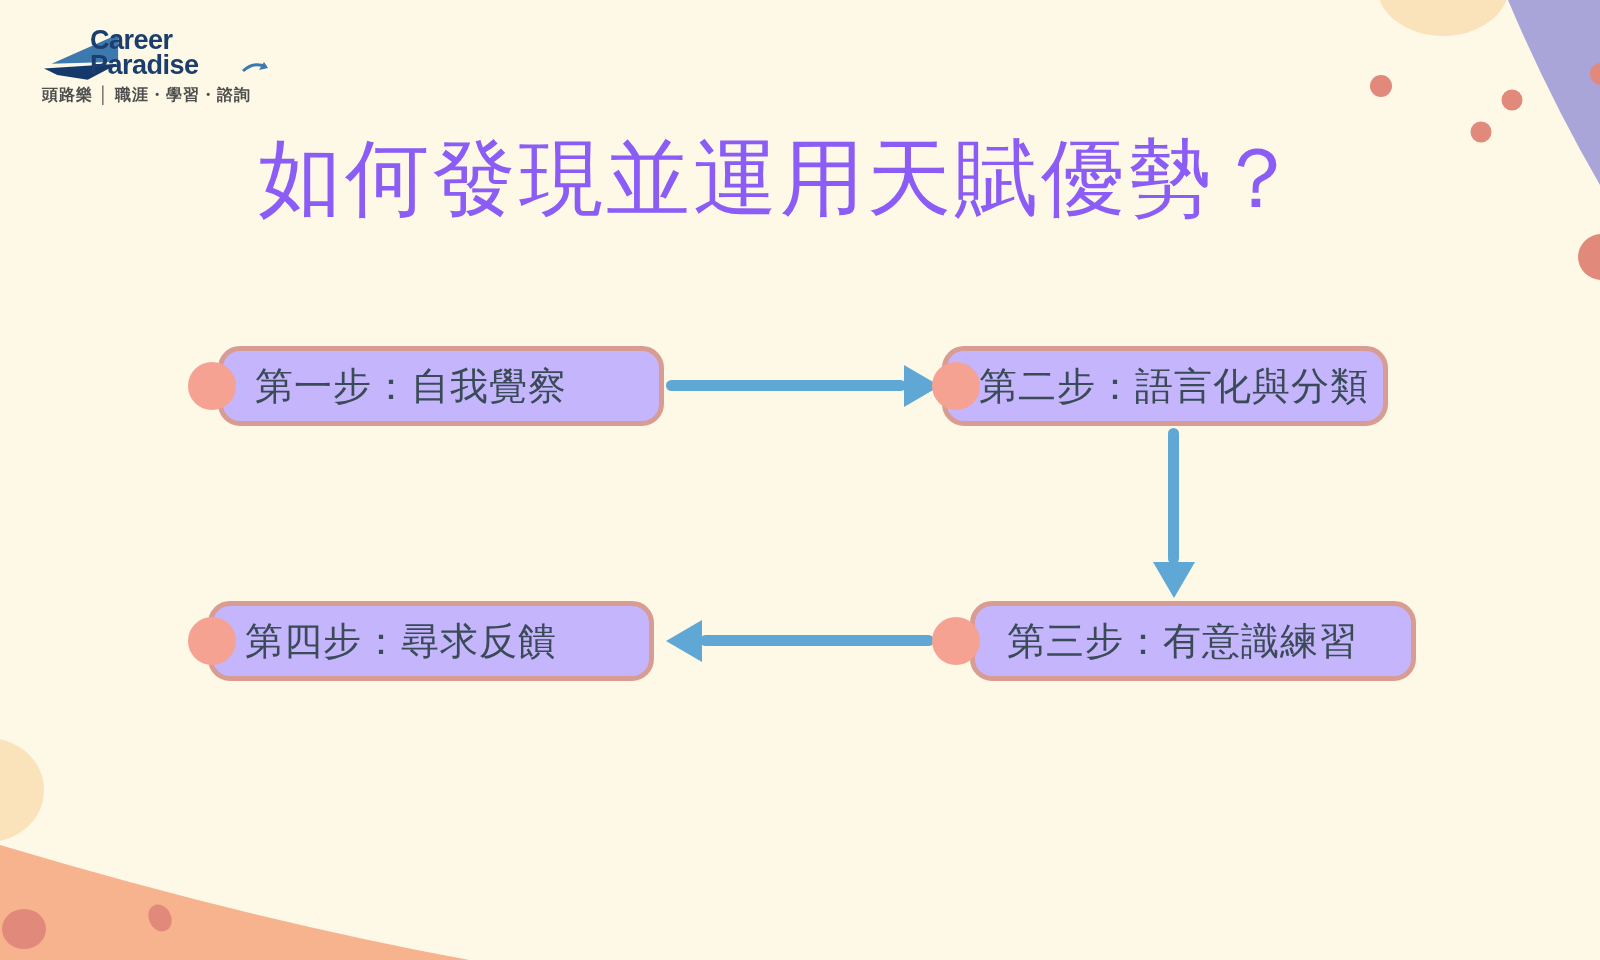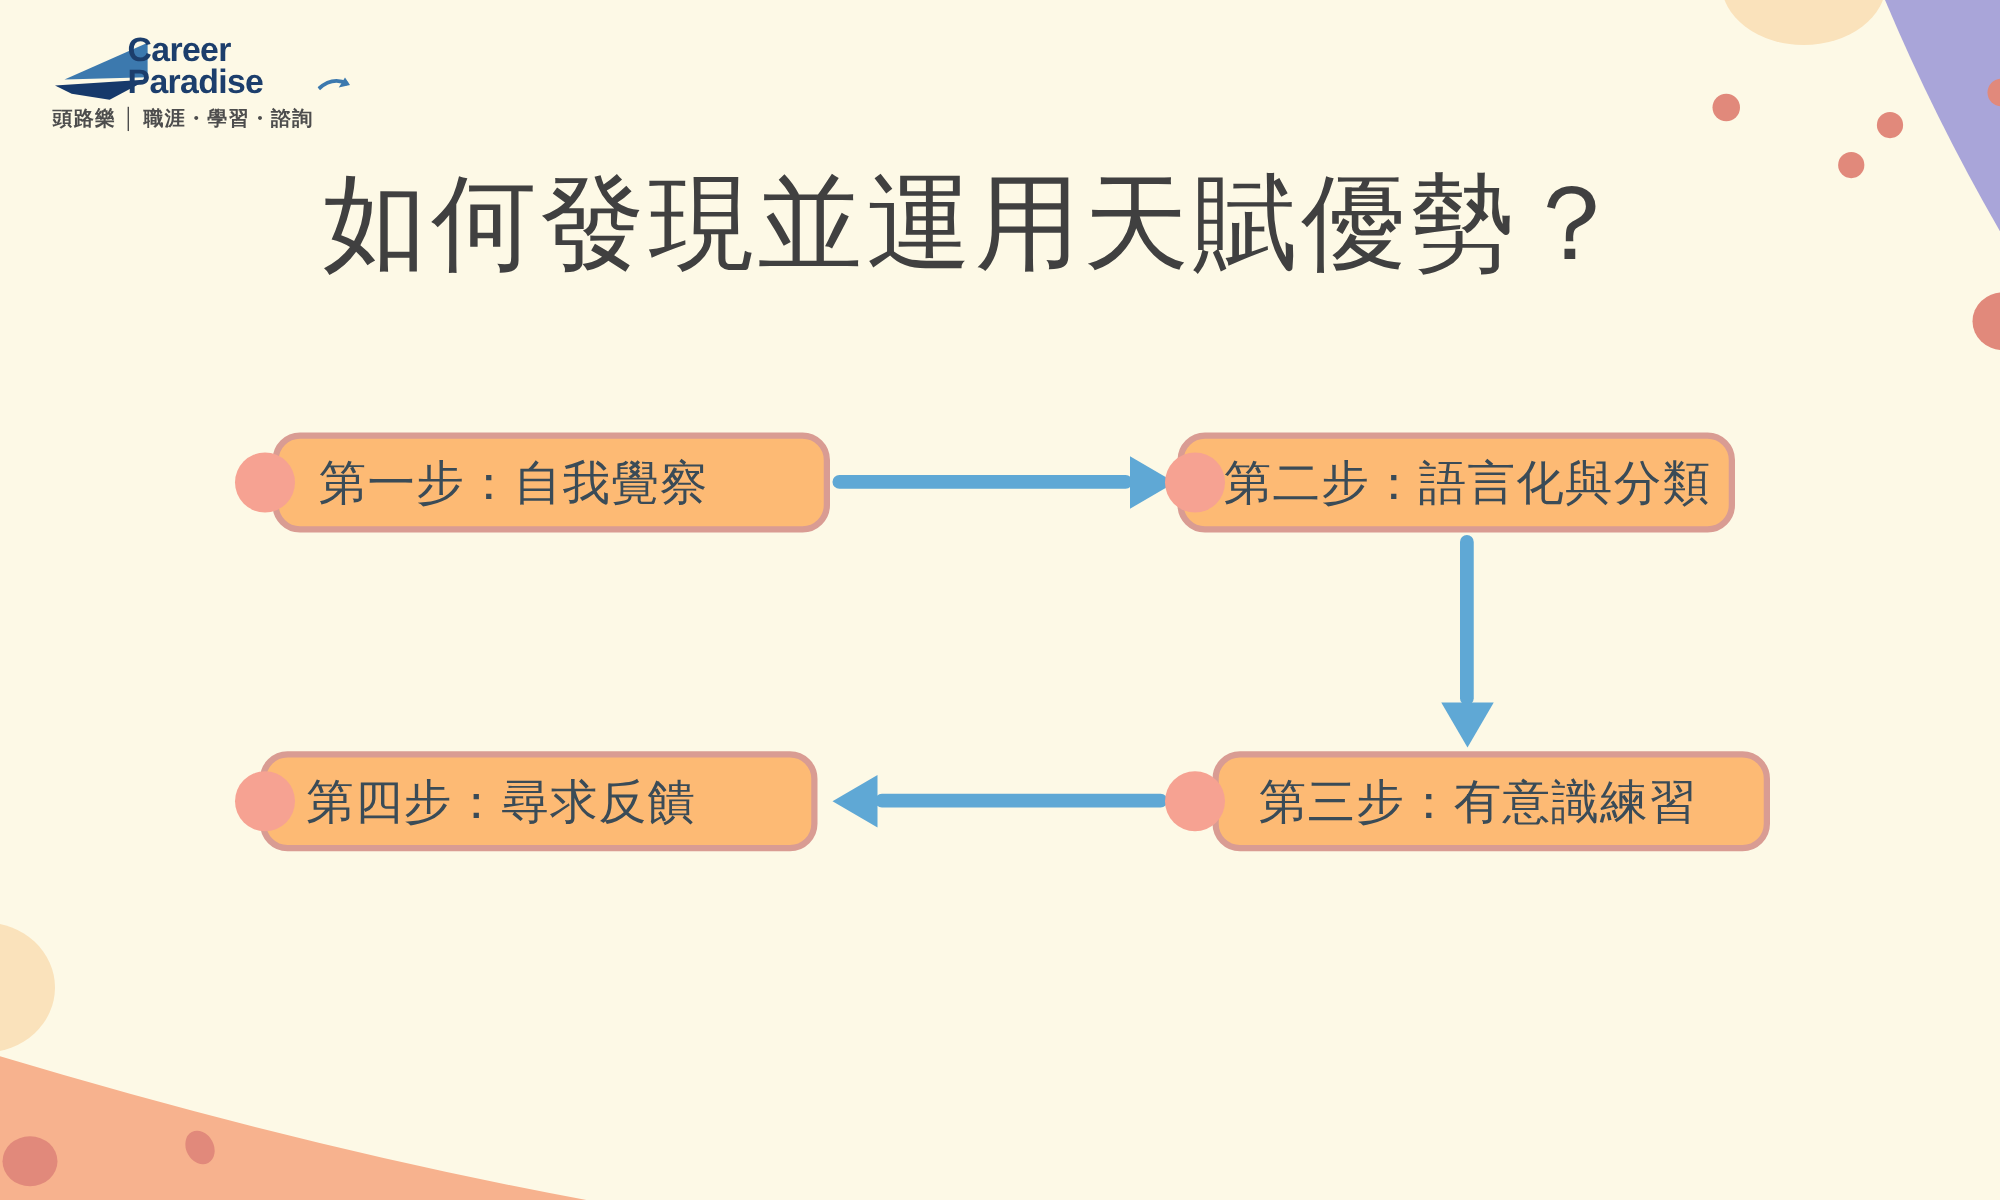--- a/index.html
+++ b/index.html
@@ -6,38 +6,38 @@
   body{
     width:1600px;height:960px;position:relative;overflow:hidden;
     background:#FDF9E6;
     font-family:"Liberation Sans", sans-serif;
   }
   
   #bg-decor{position:absolute;inset:0;z-index:0;}
   
   .logo{position:absolute;left:44px;top:28px;z-index:5;}
   .logo-mark{position:absolute;left:0;top:4px;}
-  .wordmark{position:absolute;left:58px;top:0;line-height:25px;}
+  .wordmark{position:absolute;left:46px;top:0;line-height:25px;}
   .wordmark .brand-line{
     font-weight:800;font-size:27px;color:#1C3E6C;letter-spacing:-0.5px;display:block;
   }
   .e-swoosh{position:absolute;left:152px;top:32px;}
   .tagline{
     position:absolute;left:-2px;top:57px;width:260px;
     font-size:16px;color:#4D4D4D;letter-spacing:1px;font-weight:700;white-space:nowrap;
   }
   
   .main-title{
     position:absolute;left:0;top:122px;width:1560px;margin:0;z-index:5;
-    text-align:center;font-size:84px;font-weight:500;color:#404040;letter-spacing:3px;
+    text-align:center;font-size:84px;font-weight:500;color:#8b5cf6;letter-spacing:3px;
   }
   
   .step-box{
     position:absolute;width:446px;height:80px;box-sizing:border-box;z-index:2;
-    background:#fdba74;border:5px solid #D99C93;border-radius:22px;
+    background:#c4b5fd;border:5px solid #D99C93;border-radius:22px;
     display:flex;align-items:center;padding-left:32px;
     font-size:38px;font-weight:500;color:#3A4B57;letter-spacing:1px;white-space:nowrap;
   }
   .step-dot{
     position:absolute;width:48px;height:48px;border-radius:50%;
     background:#F6A292;z-index:3;
   }
   .arrow-line{position:absolute;background:#5FA8D5;border-radius:6px;z-index:1;}
   .arrow-head{position:absolute;width:0;height:0;z-index:1;}
   .arrow-head.right{border-top:21px solid transparent;border-bottom:21px solid transparent;border-left:36px solid #5FA8D5;}

